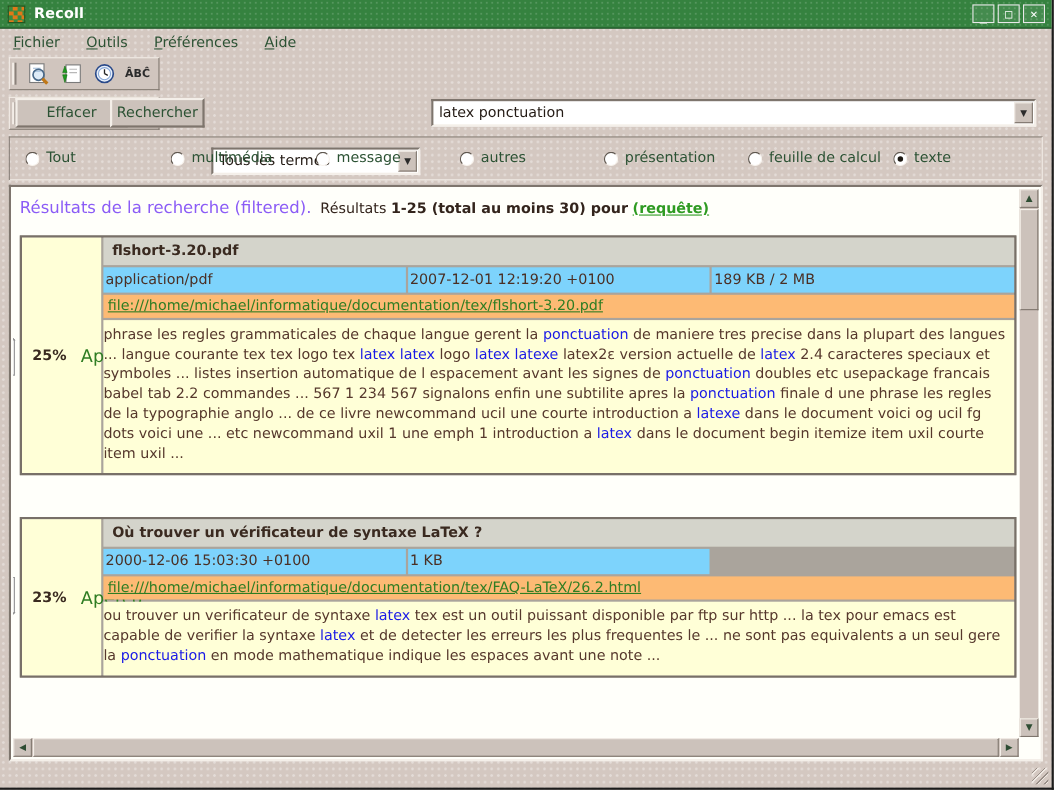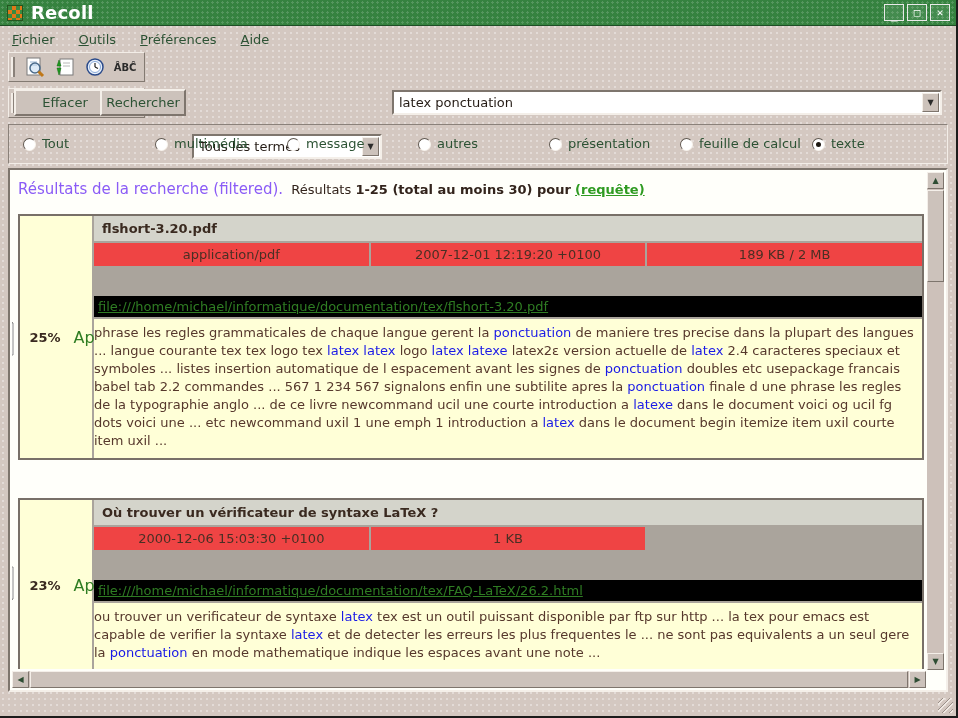--- a/index.html
+++ b/index.html
@@ -22,21 +22,21 @@
     background-size:5px 5px;
     display:flex; align-items:center;
     border-bottom:1px solid #1e4f26;
   }
   .app-icon {
     width:16px; height:16px; margin:0 8px 0 7px;
     background-image:repeating-conic-gradient(#e07818 0 90deg, #3a8a40 0 180deg);
     background-size:8px 8px;
     border:1px solid #24551f;
   }
-  .title-text { color:#ffffff; font-weight:bold; font-size:18px; letter-spacing:.2px; }
+  .title-text { color:#ffffff; font-weight:bold; font-size:13px; letter-spacing:.2px; }
   .win-buttons { position:absolute; right:6px; top:4px; display:flex; gap:3px; }
   .win-btn {
     width:20px; height:17px; border:1px solid #e9e9e9; background:rgba(255,255,255,.08);
     color:#fff; font-size:11px; line-height:15px; text-align:center; cursor:default;
     font-family:"DejaVu Sans Mono", monospace;
   }
   .win-btn.min span { position:relative; top:3px; }
   
   .menubar {
     position:absolute; left:0; top:27px; width:100%; height:24px;
@@ -111,22 +111,22 @@
   }
   .r-left {
     grid-row:1 / 5; background:#ffffd7;
     display:flex; flex-direction:row; align-items:center; justify-content:center; gap:13px;
     padding:12px 2px;
   }
   .r-relevance { font-weight:bold; font-size:13px; color:#3a2a20; }
   .r-preview { font-size:16px; color:#2f7d23; cursor:pointer; }
   .r-title-row { background:#d4d4cb; font-weight:bold; font-size:13px; color:#3a2a20; padding:5px 8px; }
   .r-details { display:grid; grid-template-columns:1fr 1fr 1fr; gap:2px; }
-  .r-cell { background:#ef4444; text-align:center; font-size:13px; color:#4a2f24; padding:4px 2px; }
-  .r-url-row { background:#000000; padding:3px 4px; font-size:13px;margin-top:28px; }
+  .r-cell { background:#7dd3fc; font-size:13px; color:#4a2f24; padding:4px 2px; }
+  .r-url-row { background:#fdba74; padding:3px 4px; font-size:13px; }
   .r-url-row a, .r-url { color:#2f7d23; text-decoration:underline; cursor:pointer; }
   .r-snippet { background:#ffffd7; padding:5px 8px 8px 0; font-size:13px; line-height:18px; color:#56382c; }
   .r-snippet .hl { color:#1a1ae6; }
   
   .vscroll { position:absolute; right:2px; top:2px; width:17px; bottom:20px; background:#cdc1ba; }
   .hscroll { position:absolute; left:2px; bottom:2px; height:17px; right:20px; background:#cdc1ba; }
   .sb-btn {
     position:absolute; width:17px; height:17px; background:#ccc2bb;
     border:1px solid; border-color:#f4efe9 #7e756d #7e756d #f4efe9;
     display:flex; align-items:center; justify-content:center;

